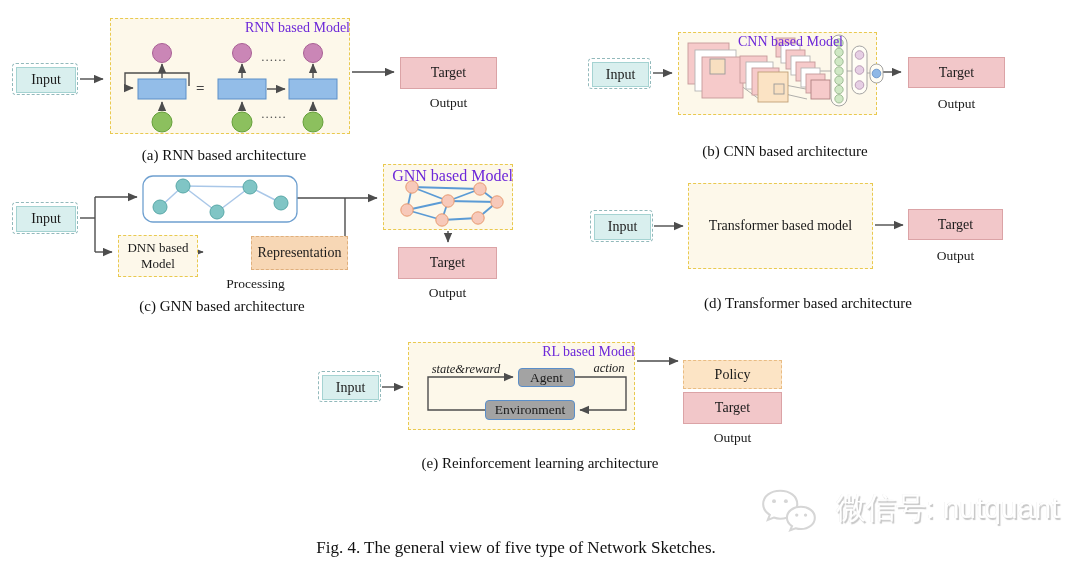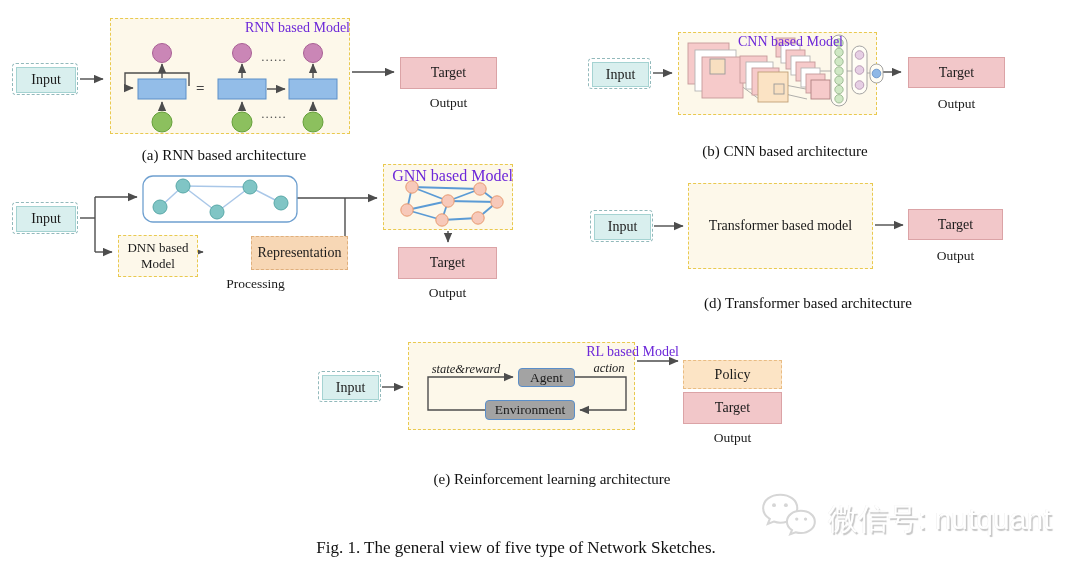--- a/index.html
+++ b/index.html
@@ -29,21 +29,21 @@
   .blue-box { position:absolute; background:#a3a3a3; border:1px solid #5a8ec9; border-radius:4px;
               display:flex; align-items:center; justify-content:center; font-size:13.5px; box-sizing:border-box; }
   .out-label { position:absolute; text-align:center; font-size:13.5px; }
   .caption { position:absolute; text-align:center; font-size:15px; color:#111; }
   .italic-label { position:absolute; text-align:center; font-style:italic; font-size:12.5px; color:#222; }
   .dots { position:absolute; text-align:center; font-size:13px; letter-spacing:1px; color:#555; }
   .equals { position:absolute; font-size:15px; font-weight:bold; color:#444; }
   .fig-caption { position:absolute; text-align:center; font-size:17px; color:#111;
                  font-family:"Liberation Serif", serif; }
   .watermark { position:absolute; left:758px; top:488px; width:320px; height:52px;
-               display:flex; align-items:flex-end; gap:8px; }
+               display:flex; align-items:flex-start; gap:16px; }
   .watermark-text { font-family:"Liberation Sans", sans-serif; font-size:30px; color:#ffffff;
                     white-space:nowrap; text-shadow: 1.5px 1.5px 1px #c6c6c6, -0.5px -0.5px 0 #efefef; }
 </style>
 </head>
 <body>
 
 <div class="stage">
 
   <div class="layer">
     <div class="model-box" style="left:110px; top:18px; width:240px; height:116px;"></div>
@@ -241,53 +241,54 @@
     </div>
     <div class="dnn-box" style="left:118px; top:235px; width:80px; height:42px;">
       <div>DNN based</div>
       <div>Model</div>
     </div>
     <div class="rep-box" style="left:207px; top:236px; width:97px; height:34px;margin-left:44px;">Representation</div>
     <div class="out-label" style="left:207px; top:276px; width:97px;">Processing</div>
     <div class="model-title" style="left:383px; top:167px; width:130px; font-size:16px;">GNN based Model</div>
     <div class="target-box" style="left:398px; top:247px; width:99px; height:32px;">Target</div>
     <div class="out-label" style="left:398px; top:285px; width:99px;">Output</div>
+    <div class="caption" style="left:102px; top:298px; width:240px;">(c) GNN based architecture</div>
 
     <div class="input-outer" style="left:590px; top:210px; width:63px; height:32px;">
       <div class="input-inner">Input</div>
     </div>
     <div class="abs" style="left:688px; top:183px; width:185px; height:86px; display:flex; align-items:center; justify-content:center; font-size:14px;">Transformer  based  model</div>
     <div class="target-box" style="left:908px; top:209px; width:95px; height:31px;">Target</div>
     <div class="out-label" style="left:908px; top:248px; width:95px;">Output</div>
     <div class="caption" style="left:688px; top:295px; width:240px;">(d) Transformer based architecture</div>
 
     <div class="input-outer" style="left:318px; top:371px; width:63px; height:31px;">
       <div class="input-inner">Input</div>
     </div>
-    <div class="model-title" style="left:424px; top:344px; width:227px;padding-left:28px;">RL based Model</div>
+    <div class="model-title" style="left:408px; top:344px; width:227px;">RL based Model</div>
     <div class="italic-label" style="left:418px; top:362px; width:96px;">state&amp;reward</div>
     <div class="italic-label" style="left:583px; top:361px; width:52px;">action</div>
     <div class="blue-box" style="left:518px; top:368px; width:57px; height:19px;">Agent</div>
     <div class="blue-box" style="left:485px; top:400px; width:90px; height:20px;">Environment</div>
     <div class="policy-box" style="left:683px; top:348px; width:99px; height:29px;">Policy</div>
     <div class="target-box" style="left:683px; top:392px; width:99px; height:32px;">Target</div>
     <div class="out-label" style="left:683px; top:430px; width:99px;">Output</div>
-    <div class="caption" style="left:432px; top:455px; width:240px;margin-top:16px;">(e) Reinforcement  learning  architecture</div>
+    <div class="caption" style="left:420px; top:455px; width:240px;">(e) Reinforcement  learning  architecture</div>
 
     <div class="watermark">
       <svg width="62" height="48" viewBox="0 0 60 46">
         <g stroke="#d6d6d6" stroke-width="2" fill="#ffffff">
           <path d="M38,15.5 C38,23.5 30.4,29.5 21.5,29.5 C19.3,29.5 17.2,29.1 15.3,28.4 L9.5,30.6 L11.4,25.8 C7.6,23.4 5,19.8 5,15.5 C5,7.5 12.4,2.5 21.5,2.5 C30.6,2.5 38,7.5 38,15.5 Z"></path>
           <path d="M55,28.5 C55,34.5 49,39.5 41.5,39.5 C39.7,39.5 38,39.2 36.4,38.7 L31.2,40.6 L32.9,36.6 C29.9,34.6 28,31.9 28,28.5 C28,22.5 34,18 41.5,18 C49,18 55,22.5 55,28.5 Z"></path>
         </g>
         <g fill="#d6d6d6">
           <circle cx="15.5" cy="12.5" r="1.9"></circle>
             <circle cx="27" cy="12.5" r="1.9"></circle>
           <circle cx="37.5" cy="26" r="1.6"></circle>
             <circle cx="46" cy="26" r="1.6"></circle>
         </g>
       </svg>
       <span class="watermark-text">微信号: nutquant</span>
     </div>
 
-    <div class="fig-caption" style="left:236px; top:538px; width:560px;">Fig. 1.  The general view of five type of Network Sketches.</div>
+    <div class="fig-caption" style="left:236px; top:538px; width:560px;">Fig. 4.  The general view of five type of Network Sketches.</div>
   </div>
 </div>
 
 </body></html>

